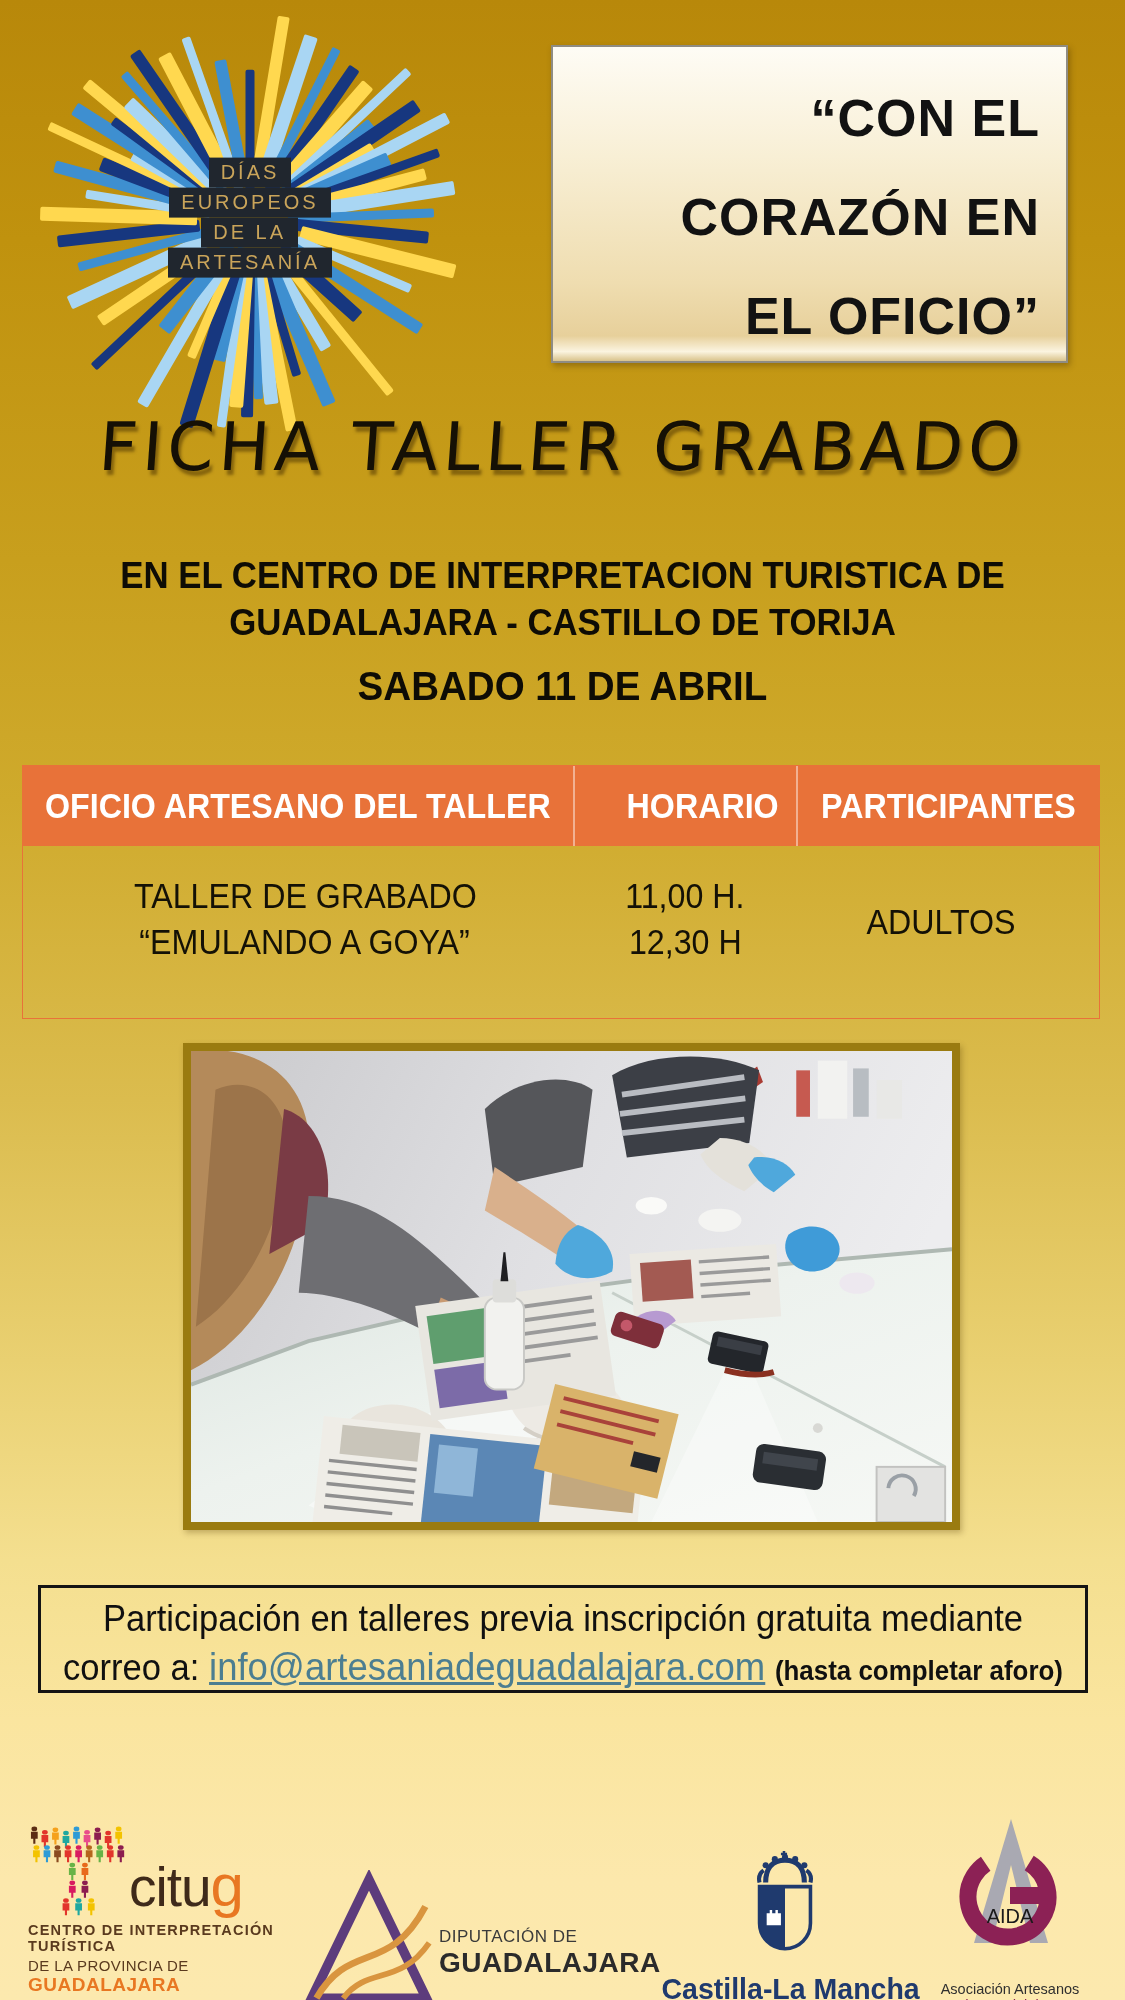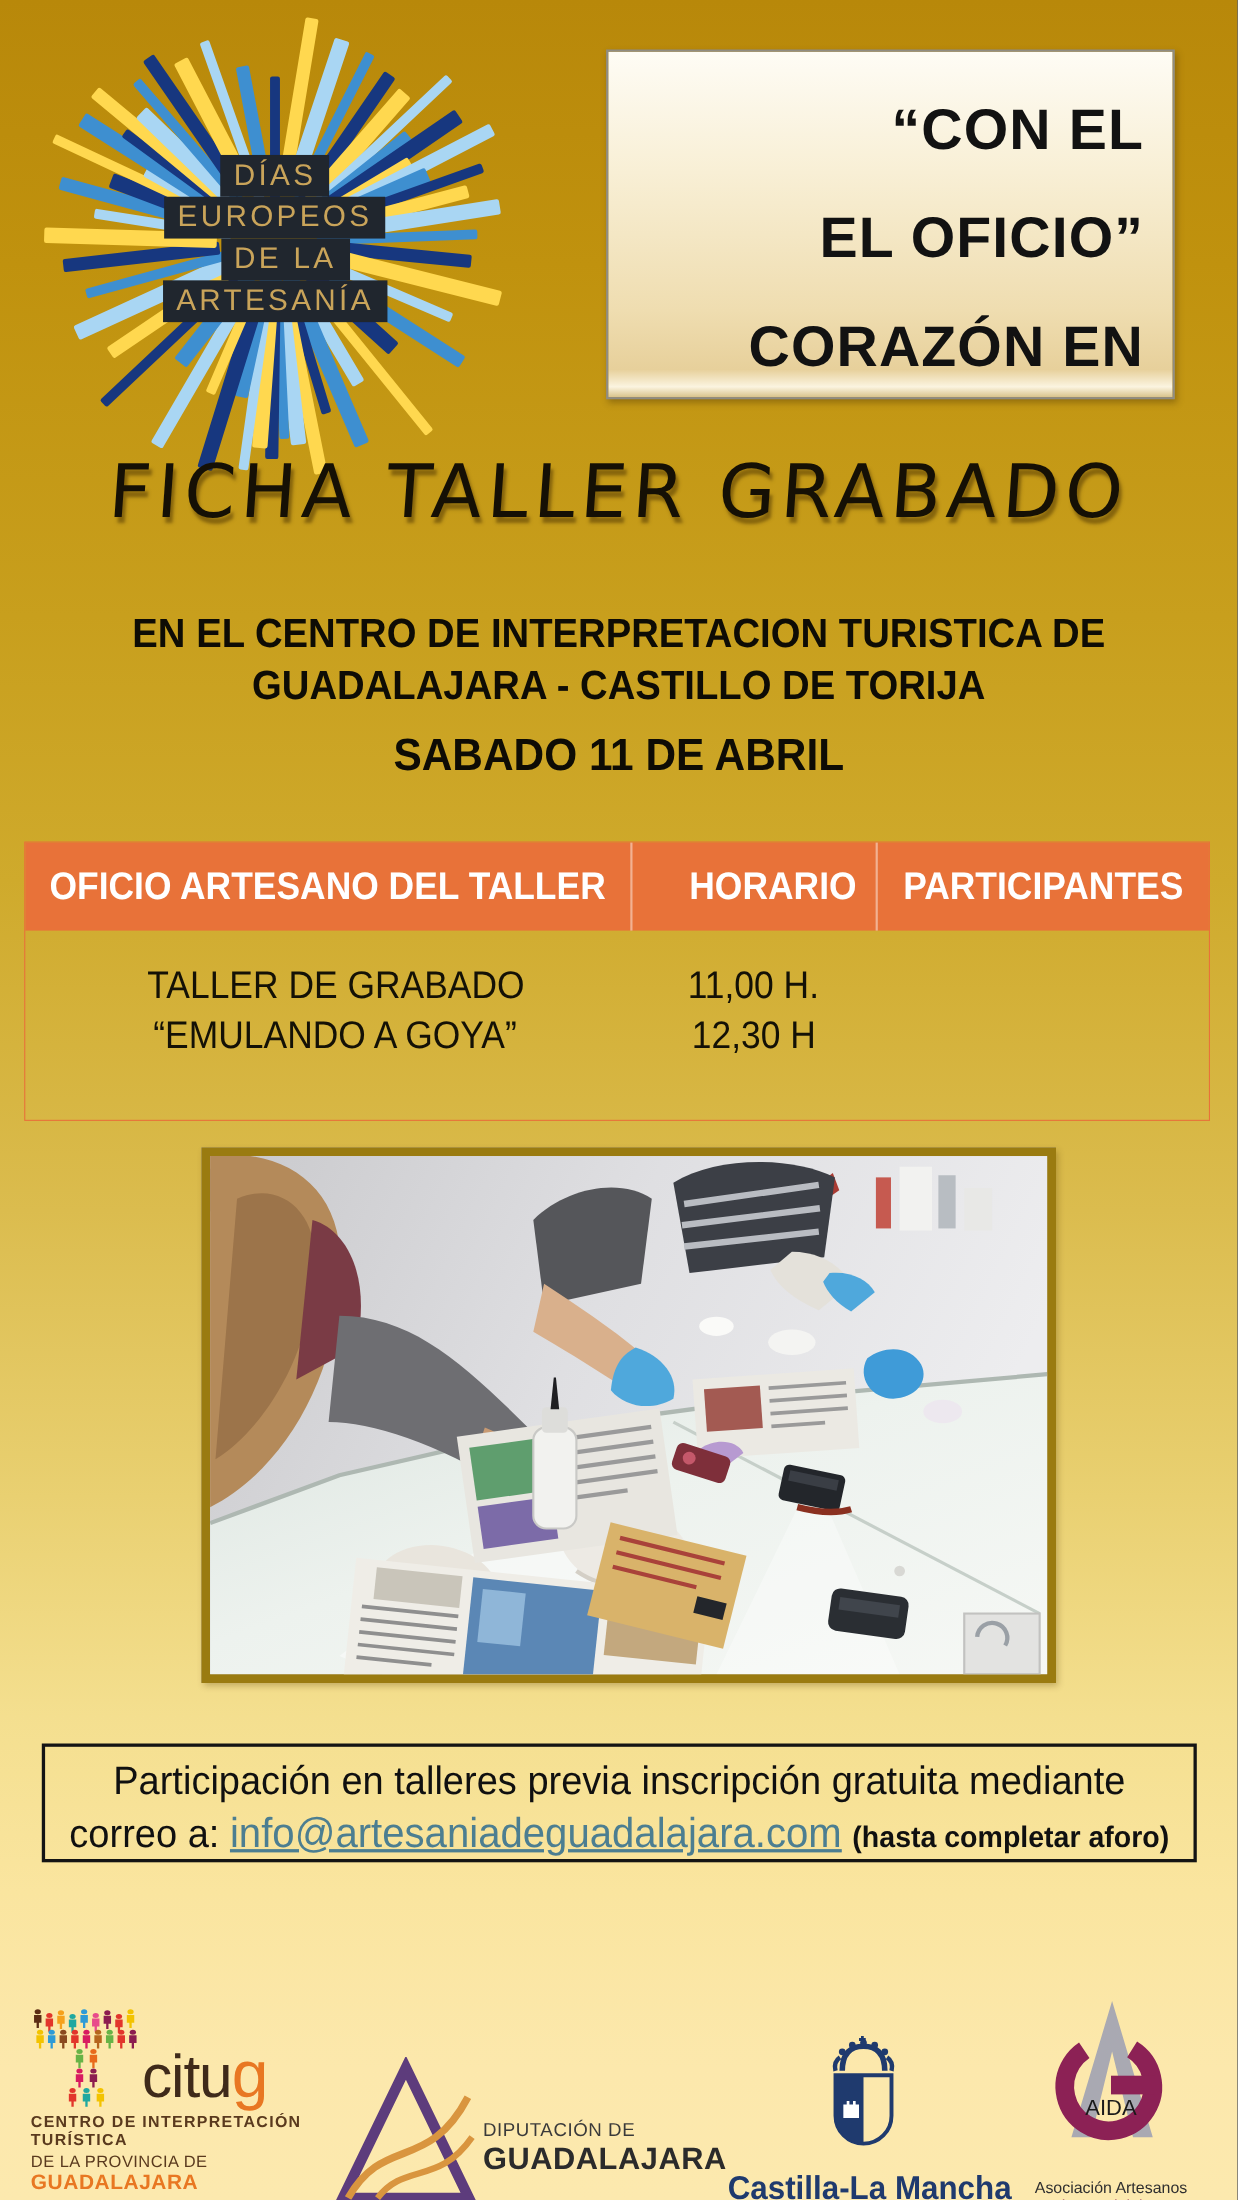--- a/index.html
+++ b/index.html
@@ -10,21 +10,21 @@
       #B8880A 0%, #C0920E 12%, #C89F1D 28%, #CFAA2C 40%,
       #DBBC4E 55%, #E9D071 68%, #F4DF8F 78%, #FAE59F 86%, #FCE8AC 94%, #FCE9AE 100%);
   }
 
   
   .starburst { position: absolute; left: 35px; top: 5px; width: 430px; height: 430px; }
   .ray { position: absolute; left: 50%; top: 50%; border-radius: 2px; }
   .logo-center { position: absolute; left: 50%; top: 50%; transform: translate(-50%,-52%); z-index: 3; text-align: center; }
   .logo-line {
     display: block; width: fit-content; margin: 0 auto; background: #20262E; color: #C9A45A;
-    font-size: 27px; letter-spacing: 3px; padding: 3px 12px 4px; line-height: 1.15; font-weight: 400;
+    font-size: 20px; letter-spacing: 3px; padding: 3px 12px 4px; line-height: 1.15; font-weight: 400;
   }
   .logo-line.l3 { margin-right: 34px; margin-left: auto; }
 
   
   .motto-box {
     position: absolute; left: 551px; top: 45px; width: 517px; height: 318px;
     background: linear-gradient(180deg, #FEFCF5 0%, #F8EFD5 35%, #EFDDB0 75%, #E7D09B 92%, #FBF4E0 97%, #D9C38B 100%);
     border: 2px solid #8F8C83; box-shadow: 2px 3px 6px rgba(60,40,0,.35);
     padding: 22px 26px 0 10px; text-align: right;
   }
@@ -165,22 +165,22 @@
     <div class="logo-center">
       <span class="logo-line">DÍAS</span>
       <span class="logo-line">EUROPEOS</span>
       <span class="logo-line l3">DE LA</span>
       <span class="logo-line">ARTESANÍA</span>
     </div>
   </div>
 
   <div class="motto-box">
     <div class="motto-line">“CON EL</div>
+    <div class="motto-line">CORAZÓN EN</div>
     <div class="motto-line">EL OFICIO”</div>
-    <div class="motto-line">CORAZÓN EN</div>
   </div>
 
   <h1 class="title">FICHA TALLER GRABADO</h1>
 
   <div class="subtitle-block">
     <div class="subtitle-line">EN EL CENTRO DE INTERPRETACION TURISTICA DE</div>
     <div class="subtitle-line">GUADALAJARA  - CASTILLO DE TORIJA</div>
     <div class="date-line">SABADO 11 DE ABRIL</div>
   </div>
 
@@ -197,20 +197,23 @@
         </div>
     </div>
     <div class="tbody">
       <div class="td c1">
         <span>TALLER DE GRABADO</span>
         <span>“EMULANDO A GOYA”</span>
       </div>
       <div class="td c2">
         <span>11,00 H.</span>
         <span>12,30 H</span>
+      </div>
+      <div class="td c3">
+        <span>ADULTOS</span>
       </div>
     </div>
   </div>
 
   <div class="photo">
     <svg viewBox="0 0 777 487" preserveAspectRatio="none">
       <defs>
         <linearGradient id="wall" x1="0" y1="0" x2="1" y2="0.3">
           <stop offset="0" stop-color="#C9C9CC"></stop>
             <stop offset="0.5" stop-color="#DFDFE2"></stop>

